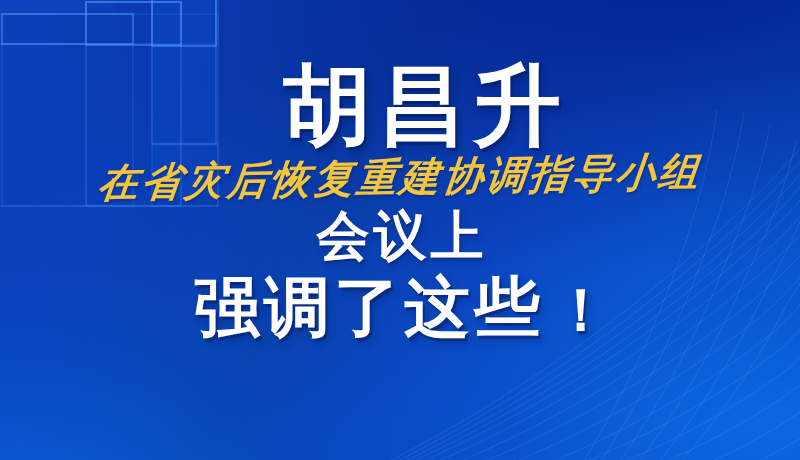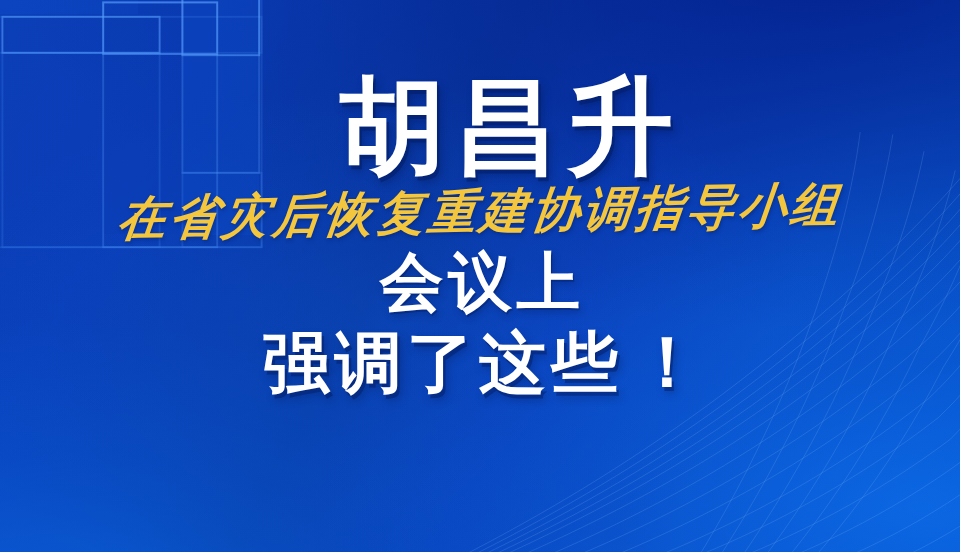--- a/index.html
+++ b/index.html
@@ -172,21 +172,21 @@
 
   .emphasis {
     display: flex;
     align-items: baseline;
     justify-content: center;
     white-space: nowrap;
     margin: 6px 0 0 0;
   }
   .emphasis .emph-text {
     color: #ffffff;
-    font-size: 56px;
+    font-size: 66px;
     line-height: 1.0;
     font-weight: 900;
     letter-spacing: 4px;
     text-indent: 4px;
     text-shadow:
       2px 3px 0 rgba(4,30,104,0.50),
       3px 5px 7px rgba(3,24,88,0.36);
   }
   .emphasis .emph-bang {
     color: #ffffff;

